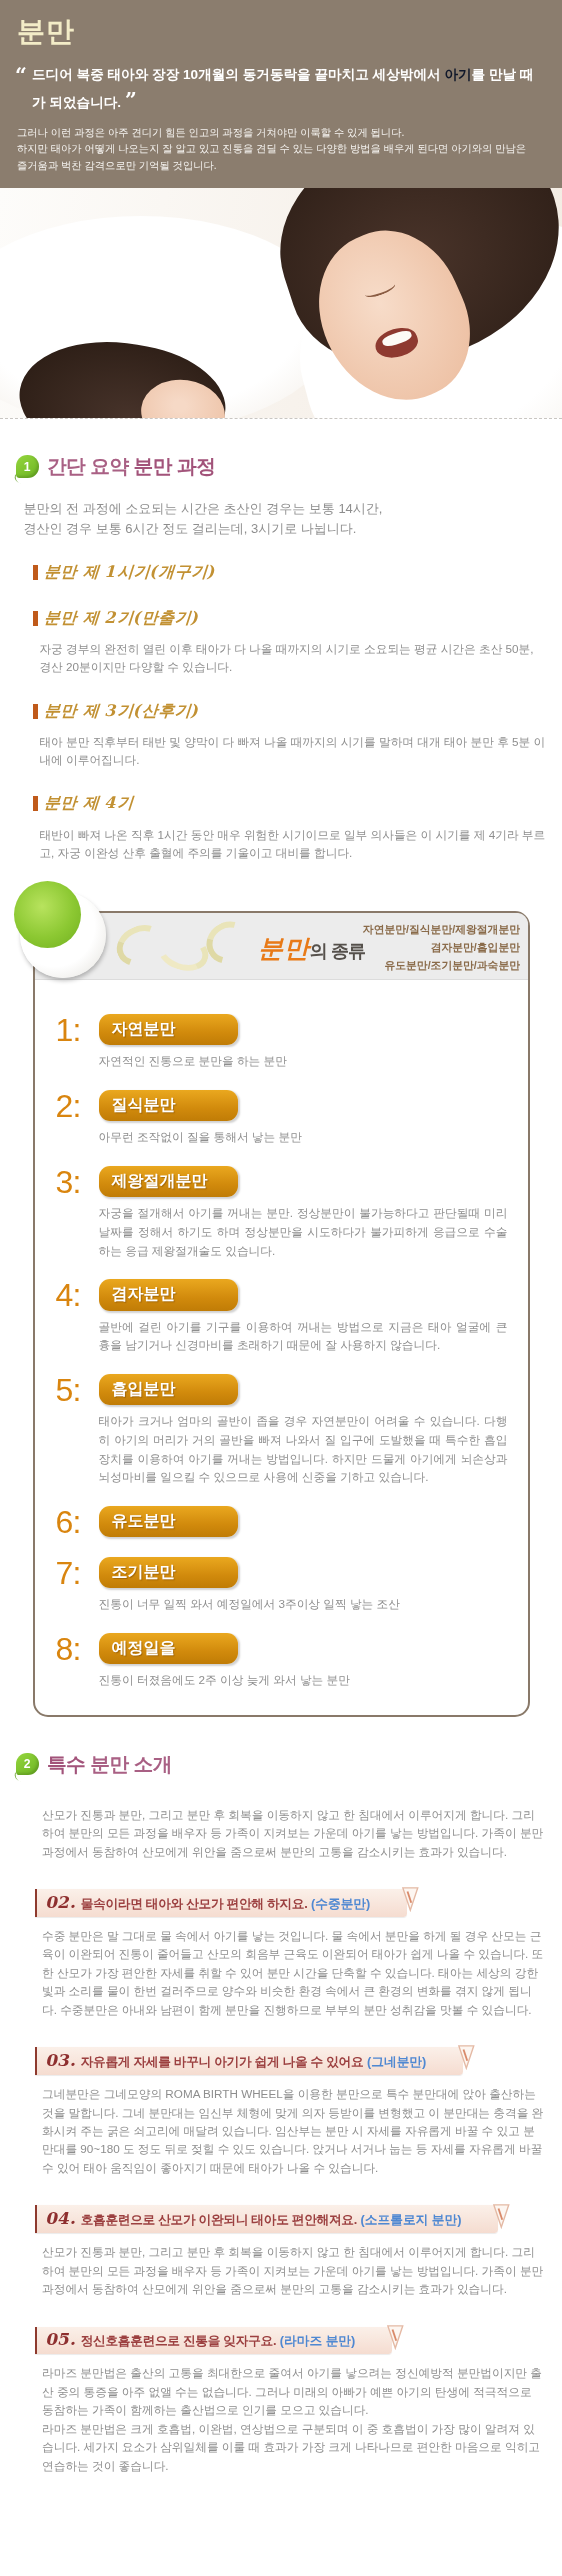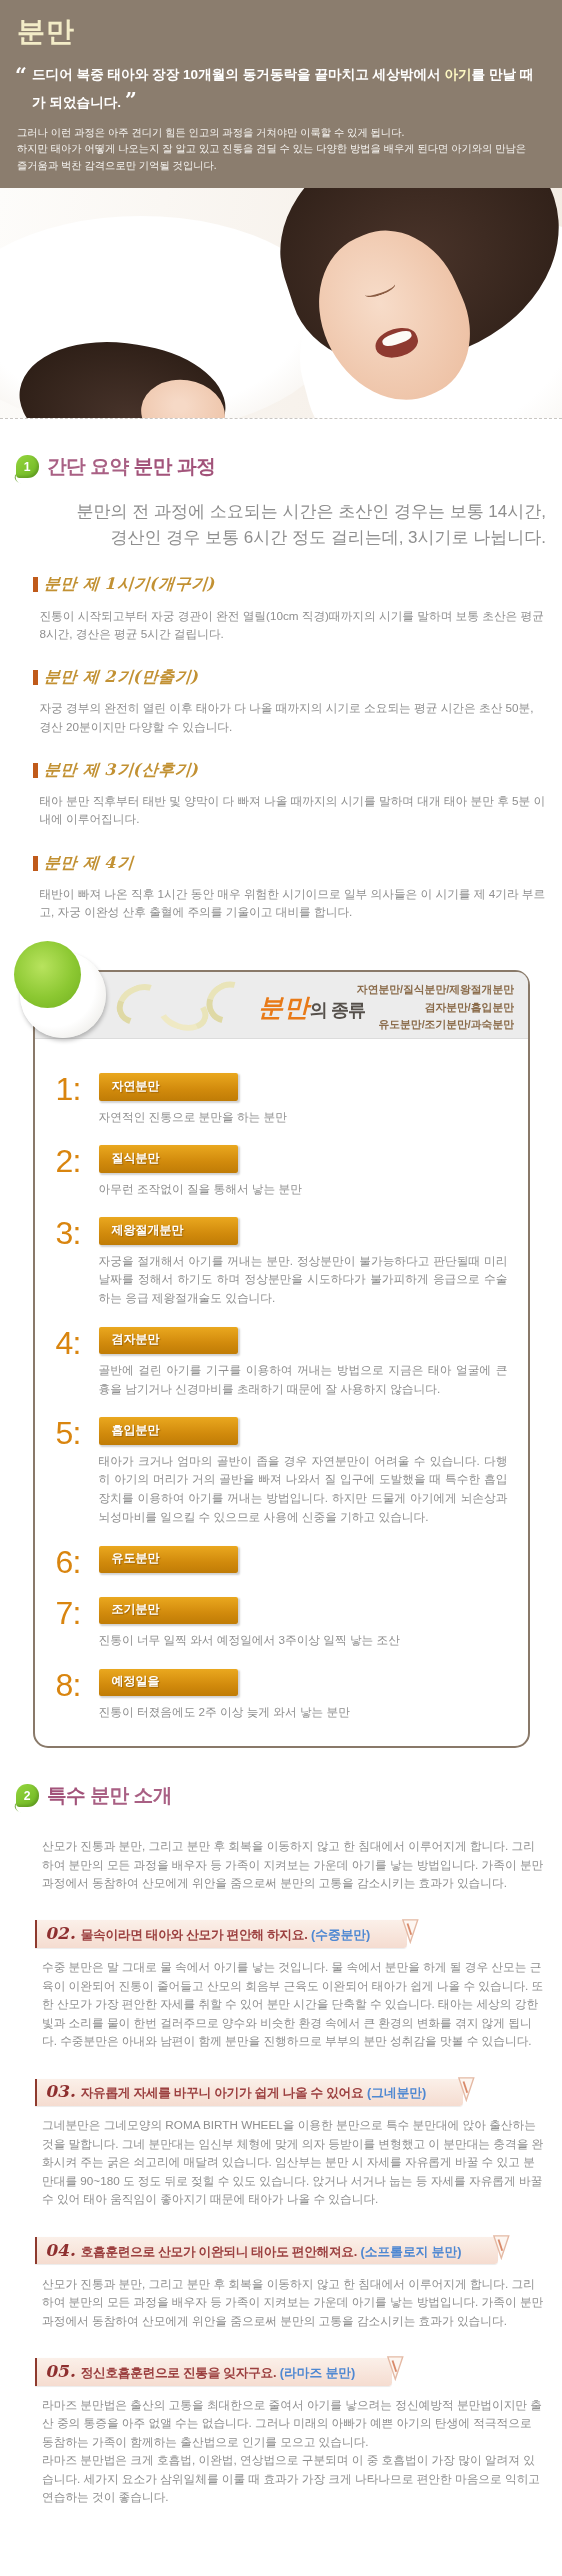--- a/index.html
+++ b/index.html
@@ -9,21 +9,21 @@
     font-family:"Liberation Sans","DejaVu Sans",sans-serif;
     -webkit-font-smoothing:antialiased;
   }
 
   
   .hero { background:#8b7d6e; padding:13px 17px 17px 17px; height:188px; }
   .hero-title { color:#f3ecc7; font-size:28px; font-weight:bold; letter-spacing:0.9px; }
   .hero-quote { margin-top:13px; color:#ffffff; font-size:13.6px; font-weight:bold; line-height:1.55; position:relative; padding-left:15px; }
   .q-open,.q-close { font-family:"DejaVu Serif",serif; font-size:20.6px; font-weight:bold; color:#fff; }
   .q-open { position:absolute; left:-1.9px; top:-3.7px; }
-  .hl-pink { color:#fef9c3; }
+  .hl-pink { color:#0f172a; }
   .hero-par { margin-top:8px; color:#f6f4f1; font-size:10.3px; line-height:1.6; white-space:pre-line; }
 
   
   .photo { position:relative; height:230px; overflow:hidden;
     background:linear-gradient(100deg,#fdfcfa 0%,#f7f2ec 55%,#f3ece3 100%); }
   .ph-pillow { position:absolute; left:-56px; top:28px; width:394px; height:216px; background:radial-gradient(ellipse at 50% 40%, #ffffff 60%, #efe8df 100%); border-radius:50%; }
   .ph-shirt { position:absolute; right:-75px; top:37px; width:337px; height:244px; background:radial-gradient(ellipse at 40% 30%, #ffffff 55%, #f0eae2 100%); border-radius:45%; transform:rotate(-15deg); }
   .ph-hair-mom { position:absolute; left:281px; top:-56px; width:281px; height:225px; background:radial-gradient(ellipse at 45% 55%, #4a342a 0%, #32221a 70%, #241711 100%); border-radius:48% 52% 55% 45%; transform:rotate(-18deg); }
   .ph-face { position:absolute; left:323px; top:42px; width:141px; height:173px; background:radial-gradient(ellipse at 45% 40%, #f7dcc9 0%, #eec3a7 75%, #e0ab8c 100%); border-radius:50% 48% 46% 54%; transform:rotate(-24deg); }
   .ph-eye { position:absolute; left:364px; top:96px; width:32px; height:11.2px; border-bottom:2.8px solid #8a5c43; border-radius:0 0 50% 50%; transform:rotate(-20deg); }
@@ -35,48 +35,48 @@
 
   
   .section { padding:0 16px; }
   .sec-head { display:flex; align-items:center; gap:8.4px; margin-top:34px; }
   .leaf { position:relative; width:22.5px; height:22.5px; background:linear-gradient(145deg,#95d63e 0%,#6cb422 100%); border-radius:50% 50% 50% 3.7px; box-shadow:inset -1.9px -1.9px 2.8px rgba(0,0,0,.15); color:#fff; font-size:12.2px; font-weight:bold; display:flex; align-items:center; justify-content:center; }
   .leaf::after { content:""; position:absolute; left:-1.9px; bottom:-4.7px; width:7.5px; height:7.5px; border-left:1.9px solid #5d9a1d; border-radius:0 0 0 7.5px; transform:rotate(12deg); }
   .sec-title { font-size:19.7px; color:#a2537a; letter-spacing:-0.5px; }
   .sec-title .t-light { font-weight:bold; opacity:.92; }
   .sec-title .t-bold { font-weight:bold; }
 
-  .intro { margin:19px 0 0 7.5px; color:#8e8e8e; font-size:17px; line-height:1.5; white-space:pre-line;text-align:right; }
+  .intro { margin:19px 0 0 7.5px; color:#8e8e8e; font-size:13px; line-height:1.5; white-space:pre-line; }
 
   .stage { margin-top:24.4px; }
   .stage-h { display:flex; align-items:center; gap:6.6px; margin-left:17px; }
   .stage-bar { width:4.7px; height:15px; background:#c05a1a; }
   .stage-title { font-family:"DejaVu Serif",serif; font-style:italic; font-weight:bold; color:#c29133; font-size:16px; letter-spacing:0.5px; transform:skewX(-4deg); }
   .stage-body { margin:11.2px 0 0 23.4px; color:#8e8e8e; font-size:11.7px; line-height:1.55; max-width:506px; }
 
   
   .types-box { position:relative; margin:49px 17px 0 33px; width:497px; border:2.8px solid #897969; border-radius:15px; background:#fff; }
   .tb-band { position:relative; background:#ececec; border-radius:11.2px 11.2px 0 0; height:67px; border-bottom:0.9px solid #dcdcdc; }
   .tb-cup-saucer { position:absolute; left:-15px; top:-20.6px; width:86px; height:86px; background:radial-gradient(circle at 40% 40%, #ffffff 55%, #e2e0da 100%); border-radius:50%; box-shadow:0.9px 2.8px 4.7px rgba(0,0,0,.25); }
   .tb-cup-tea { position:absolute; left:-5.6px; top:-11.2px; width:67px; height:67px; background:radial-gradient(circle at 42% 38%, #b8e35e 0%, #8cc832 55%, #6fae1f 100%); border-radius:50%; }
   .tb-ribbon { position:absolute; left:81px; top:5.6px; width:141px; height:54px; }
   .tb-ribbon span { position:absolute; border:6.6px solid #e9e4b9; border-color:#e9e4b9 transparent transparent #dfd9a5; border-radius:50%; }
   .tb-ribbon .r1 { left:0; top:7.5px; width:49px; height:39px; transform:rotate(-24deg); }
   .tb-ribbon .r2 { left:41px; top:15px; width:52px; height:37px; transform:rotate(18deg); border-color:transparent #e9e4b9 #efe9c4 transparent; }
   .tb-ribbon .r3 { left:90px; top:3.7px; width:45px; height:41px; transform:rotate(-30deg); }
   .tb-title { position:absolute; left:223px; top:19px; white-space:nowrap; }
   .tb-title .script { font-family:"DejaVu Serif",serif; font-style:italic; font-weight:bold; color:#e87a18; font-size:25px; letter-spacing:0.9px; }
   .tb-title .rest { color:#55504b; font-size:18px; font-weight:bold; letter-spacing:-0.9px; }
-  .tb-legend { position:absolute; right:14px; top:8.4px; text-align:right; color:#8a6b4a; font-size:10.8px; font-weight:bold; line-height:1.65; }
+  .tb-legend { position:absolute; right:8px; top:8.4px; text-align:right; color:#8a6b4a; font-size:10.8px; font-weight:bold; line-height:1.65; }
 
   .tb-items { padding:15px 20.6px 24.4px 20.6px; }
   .tb-item { display:flex; margin-top:19px; }
   .tb-num { width:43px; flex:0 0 43px; color:#d9850f; font-size:32px; line-height:1; font-weight:normal; letter-spacing:-0.9px; }
   .tb-right { flex:1; }
-  .tb-badge { display:inline-block; min-width:139px; background:linear-gradient(#eaa81f 0%,#d18a0c 60%,#c07c06 100%); border-radius:2px; padding:4.7px 13px 5.6px 13px; color:#fff; font-size:12px; font-weight:bold; box-shadow:1.9px 1.9px 1.9px rgba(0,0,0,.18); text-shadow:0.9px 0.9px 0.9px rgba(120,70,0,.5); }
+  .tb-badge { display:inline-block; min-width:139px; background:linear-gradient(#eaa81f 0%,#d18a0c 60%,#c07c06 100%); border-radius:11px; padding:4.7px 13px 5.6px 13px; color:#fff; font-size:16px; font-weight:bold; box-shadow:1.9px 1.9px 1.9px rgba(0,0,0,.18); text-shadow:0.9px 0.9px 0.9px rgba(120,70,0,.5); }
   .tb-desc { margin-top:7px; color:#8e8e8e; font-size:11.7px; line-height:1.6; max-width:441px; text-align:justify; }
 
   
   .sp-item { margin-top:28px; }
   .sp-strip { position:relative; display:inline-block; margin-left:19px; min-width:281px; background:linear-gradient(#fbf0e9 0%,#f5dcd0 100%); border-left:2.8px solid #8e3a2e; border-radius:0 3.7px 3.7px 0; padding:2.8px 37px 3.7px 9.4px; box-shadow:0 0.9px 0.9px rgba(0,0,0,.08); }
   .sp-num { font-family:"DejaVu Serif",serif; font-style:italic; font-weight:bold; color:#8e2f2f; font-size:17px; margin-right:4.7px; }
   .sp-title { color:#9c4040; font-size:12.7px; font-weight:bold; letter-spacing:-0.3px; }
   .sp-tag { color:#4f88d2; font-size:12.7px; font-weight:bold; margin-left:3.7px; }
   .sp-pencil { position:absolute; right:-13px; top:-2.8px; }
   .sp-body { margin:10.3px 0 0 26px; color:#8e8e8e; font-size:11.7px; line-height:1.58; max-width:511px; white-space:pre-line; }
@@ -113,21 +113,20 @@
     <div class="sec-title"><span class="t-light">간단 요약 </span><span class="t-bold">분만 과정</span></div>
   </div>
   <div class="intro">분만의 전 과정에 소요되는 시간은 초산인 경우는 보통 14시간,
 경산인 경우 보통 6시간 정도 걸리는데, 3시기로 나뉩니다.</div>
 
   <div class="stage">
     <div class="stage-h">
         <span class="stage-bar"></span>
         <span class="stage-title">분만 제 1시기(개구기)</span>
       </div>
-    <div class="stage-body">진통이 시작되고부터 자궁 경관이 완전 열릴(10cm 직경)때까지의 시기를 말하며 보통 초산은 평균 8시간, 경산은 평균 5시간 걸립니다.</div>
   </div>
   <div class="stage">
     <div class="stage-h">
         <span class="stage-bar"></span>
         <span class="stage-title">분만 제 2기(만출기)</span>
       </div>
     <div class="stage-body">자궁 경부의 완전히 열린 이후 태아가 다 나올 때까지의 시기로 소요되는 평균 시간은 초산 50분, 경산 20분이지만 다양할 수 있습니다.</div>
   </div>
   <div class="stage">
     <div class="stage-h">

